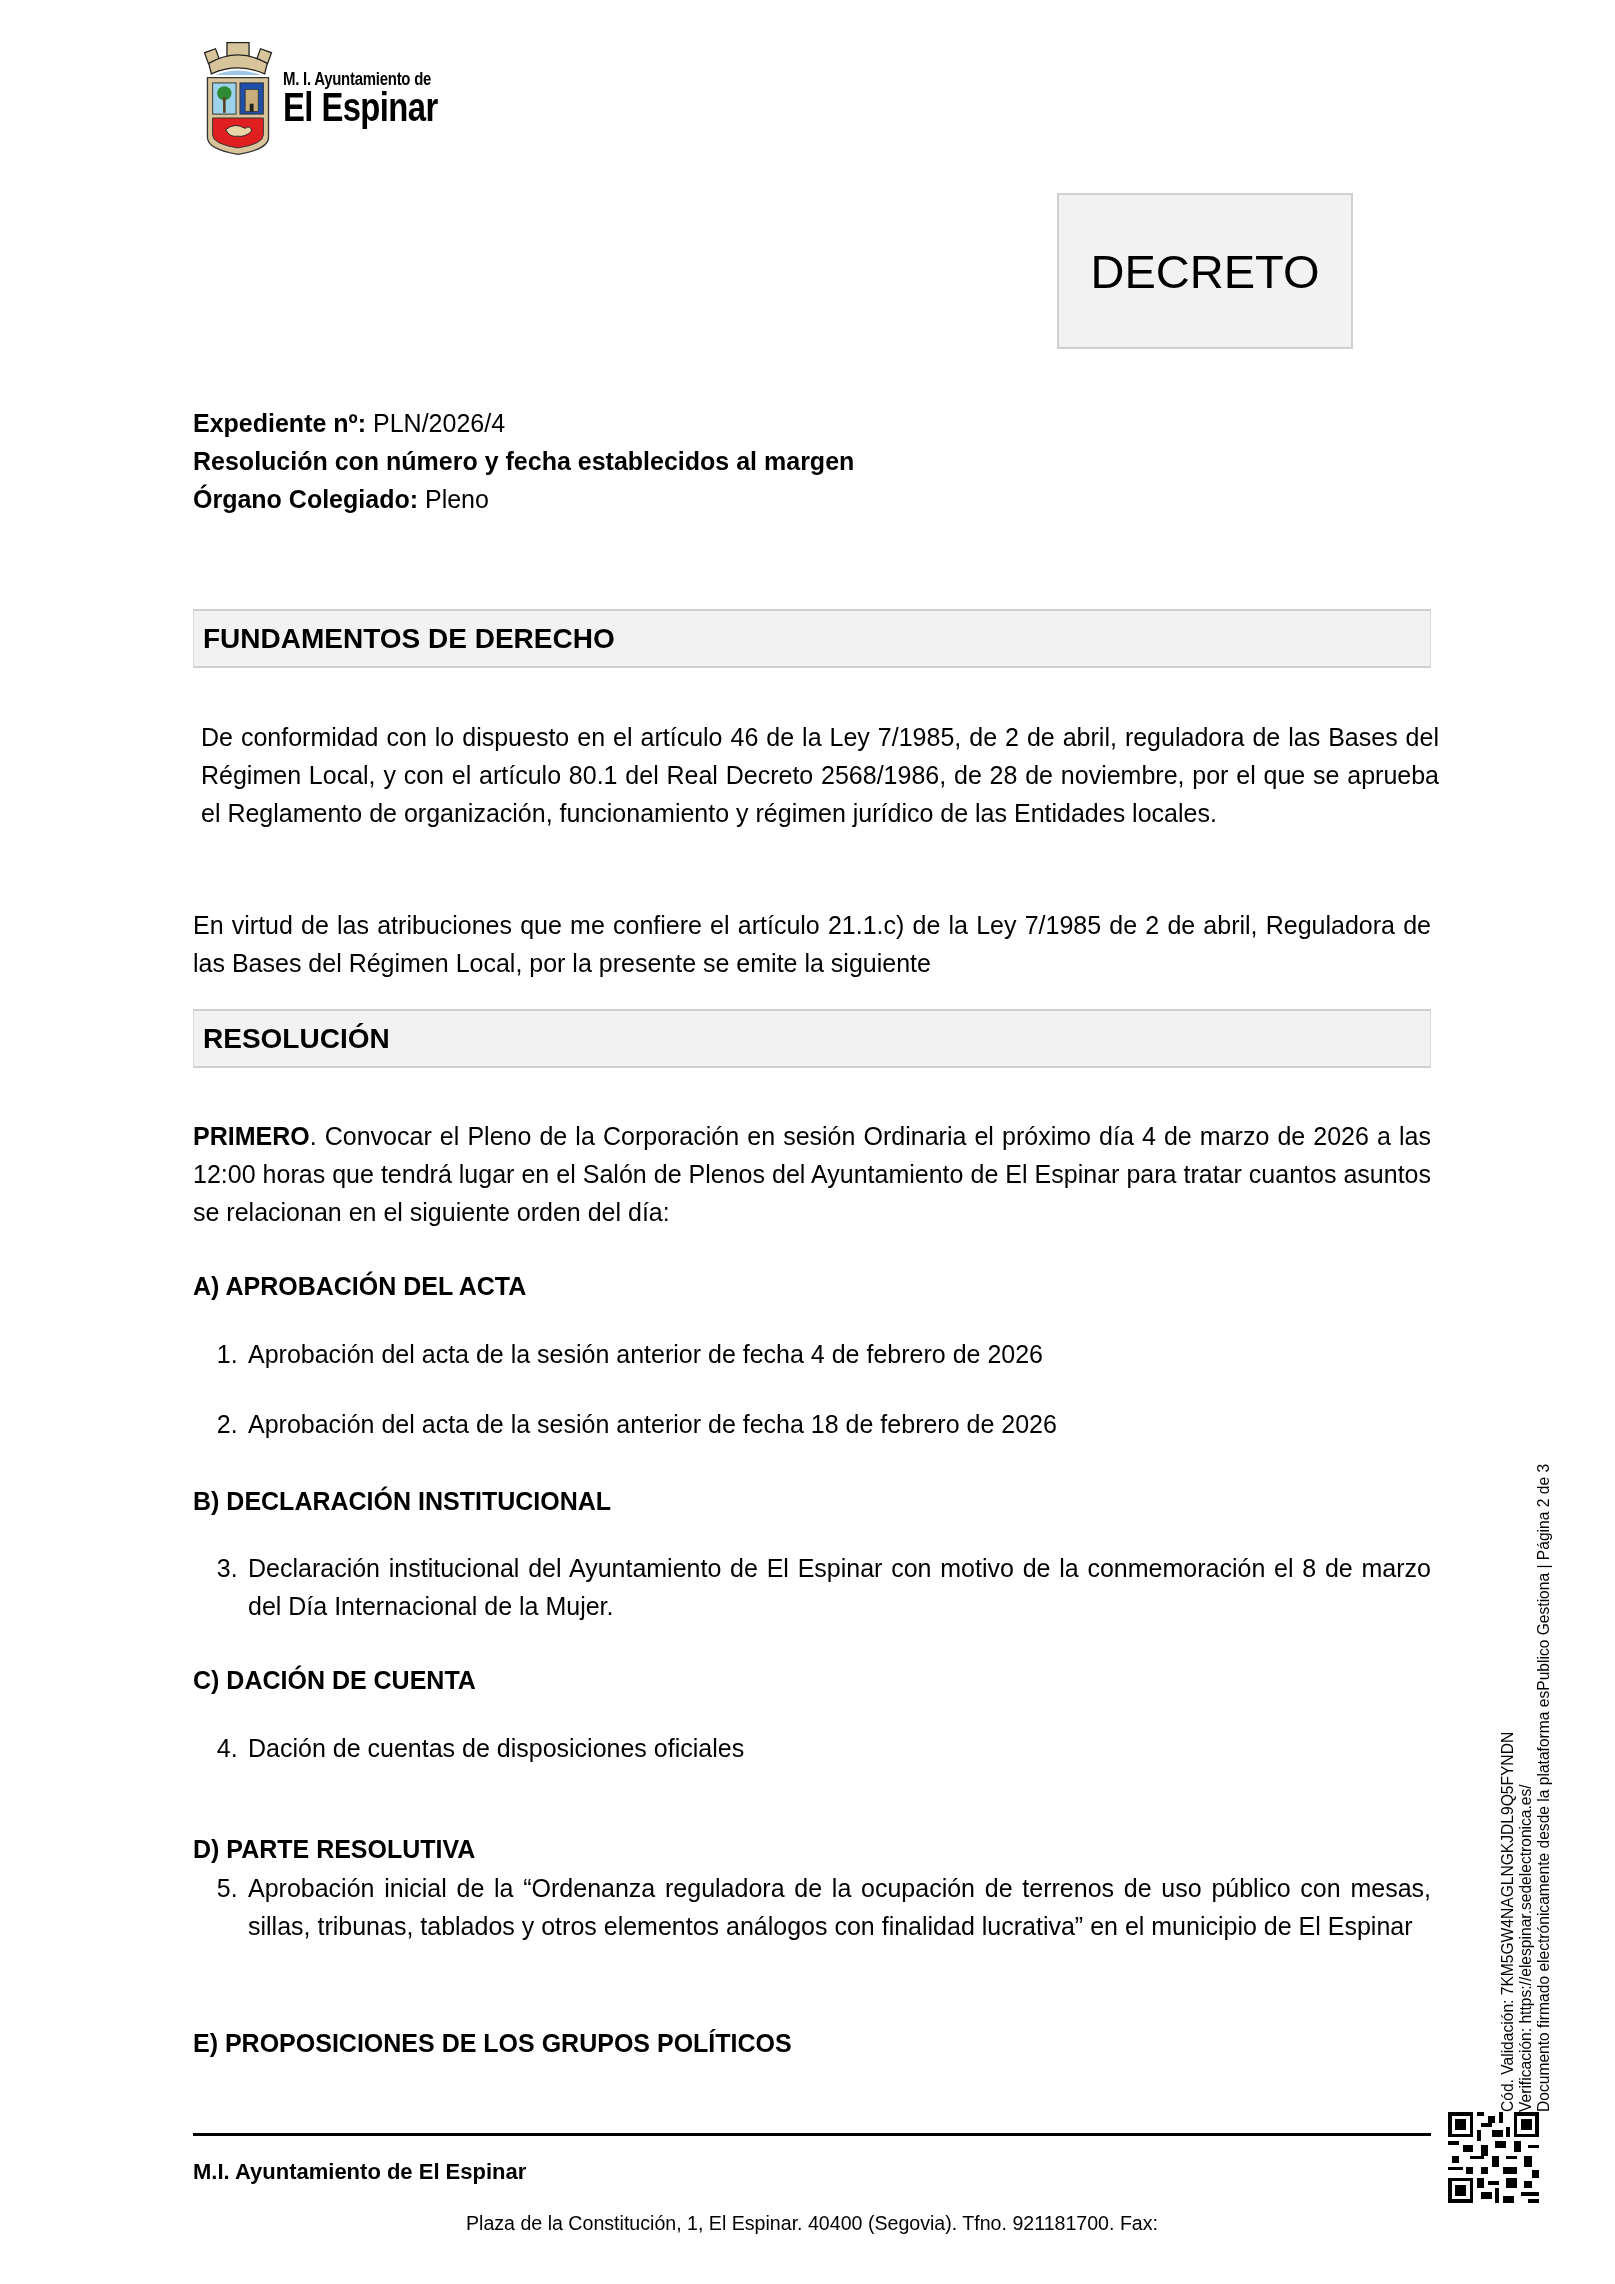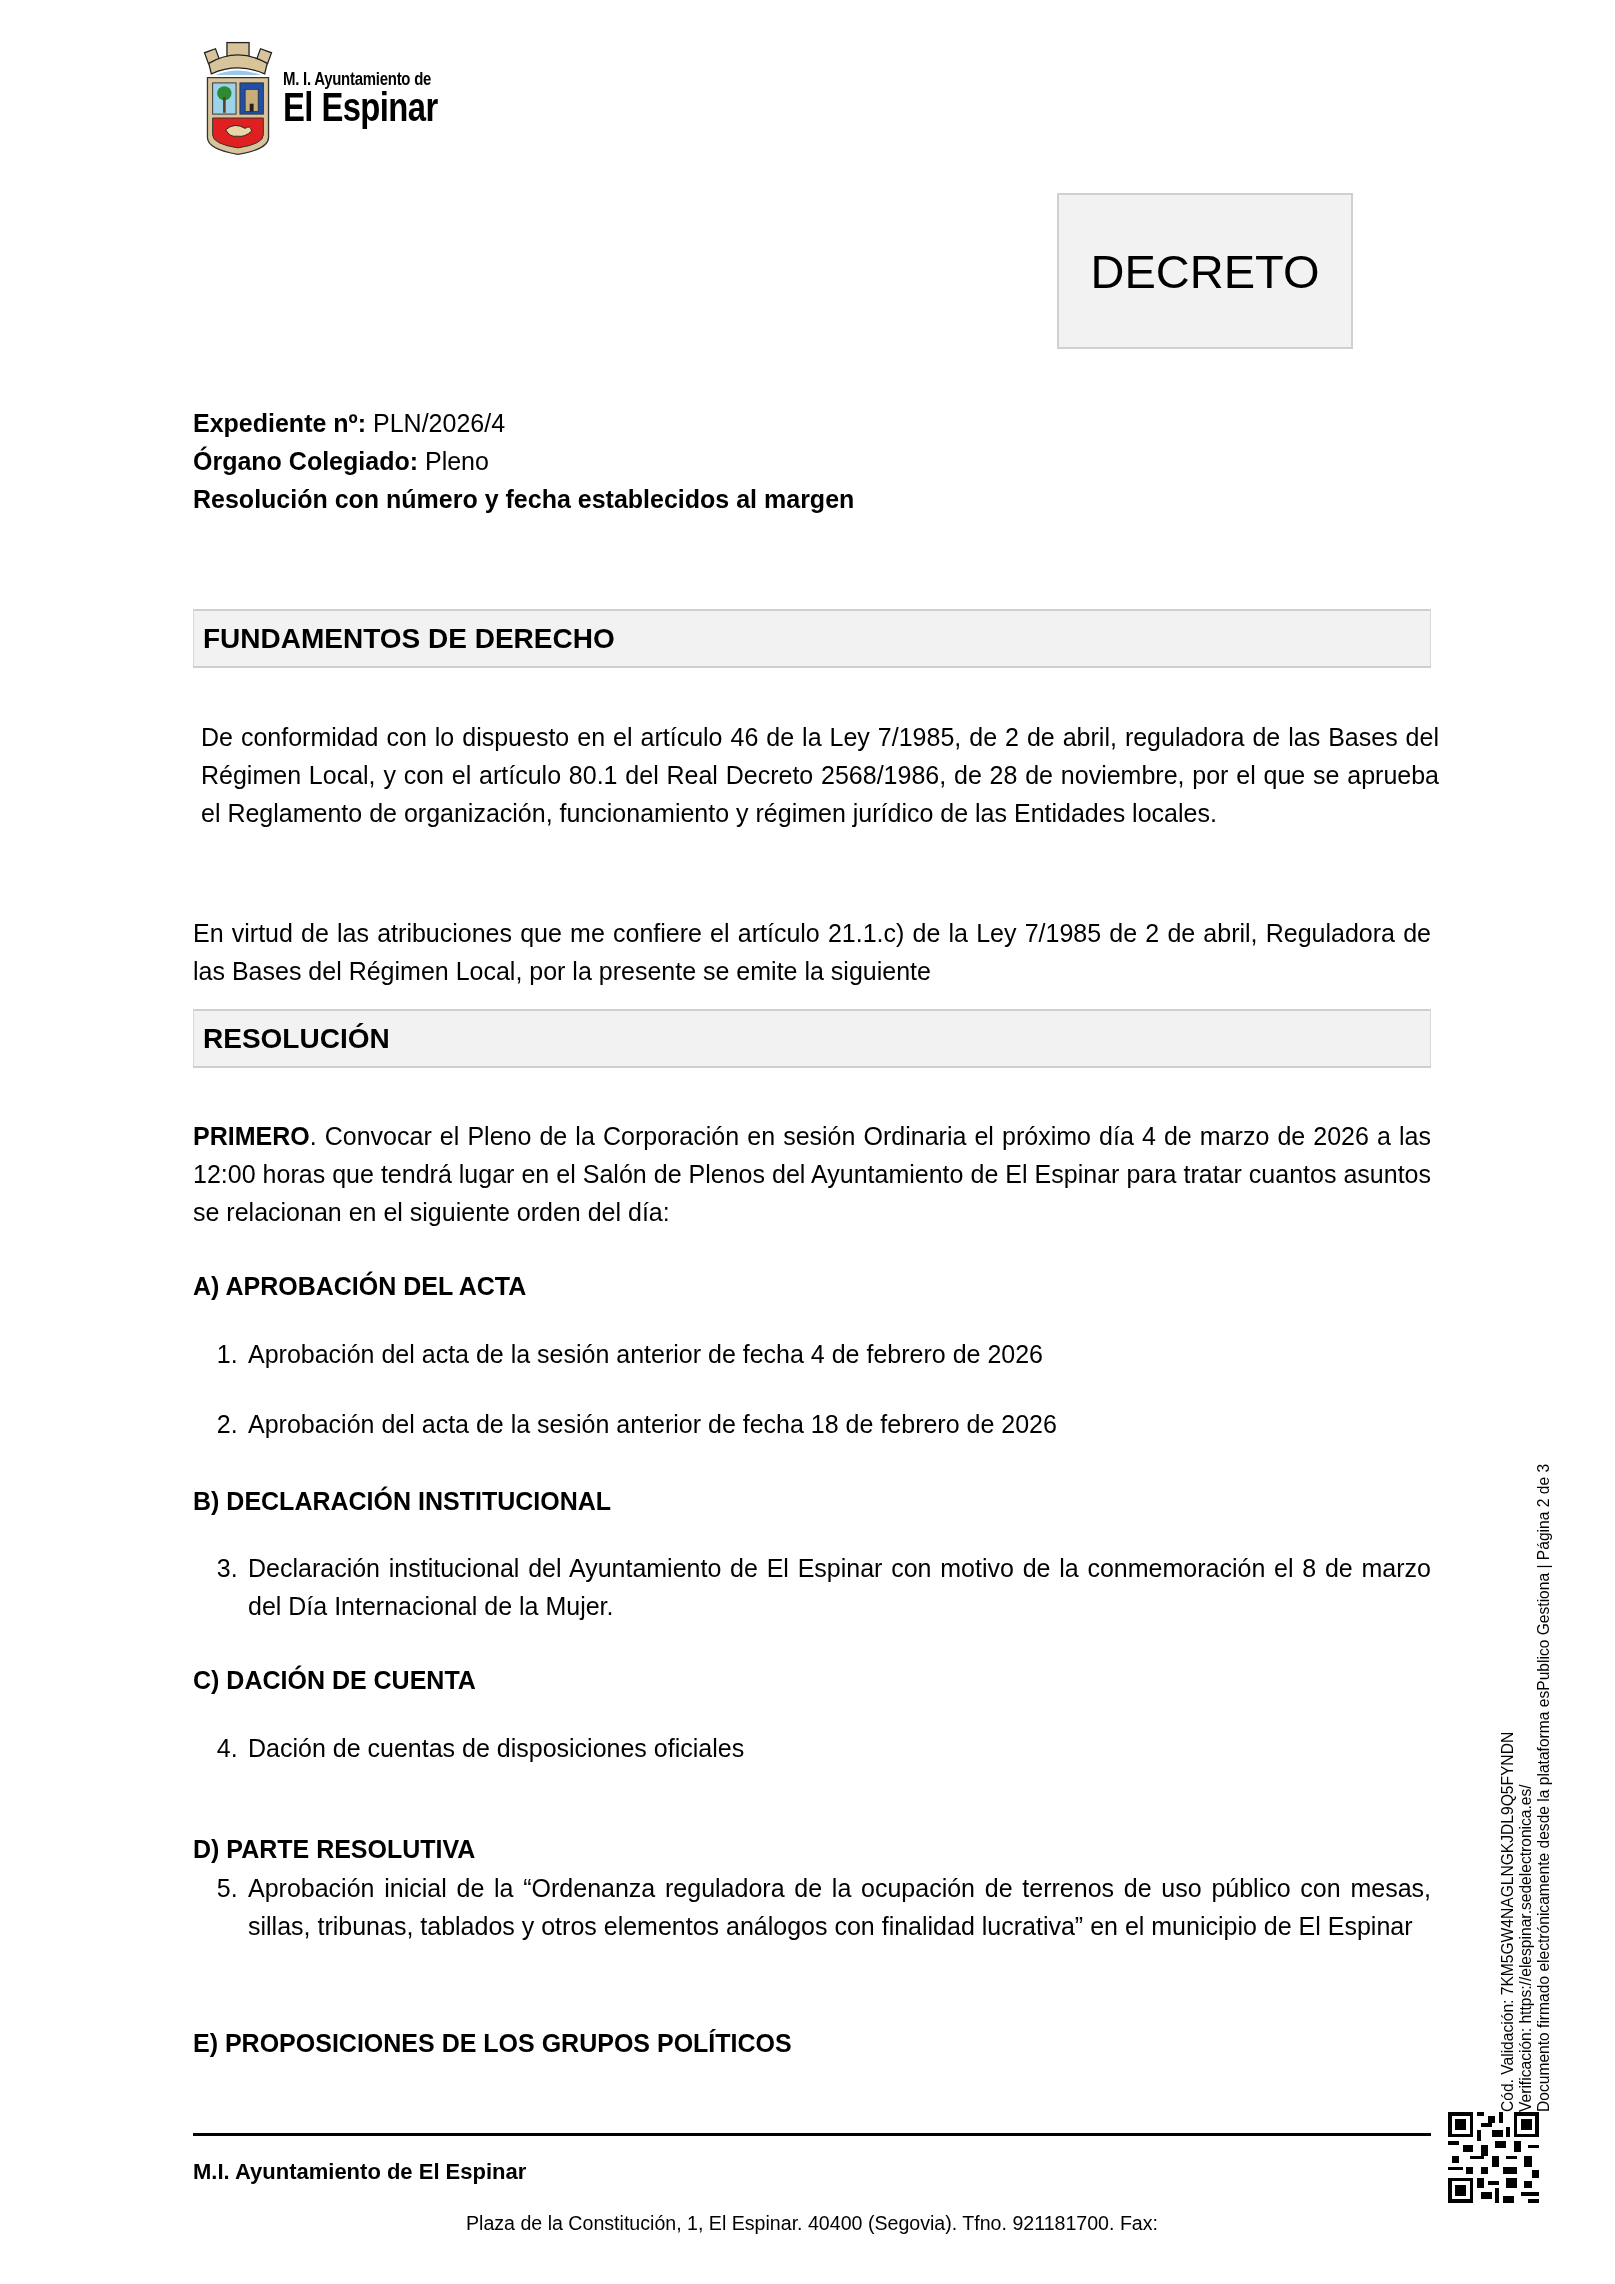--- a/index.html
+++ b/index.html
@@ -76,33 +76,33 @@
 <div class="decreto-box">
   <span>DECRETO</span>
 </div>
 
 <div class="meta">
   <div>
     <b>Expediente nº:</b>
     <span>PLN/2026/4</span>
   </div>
   <div>
+    <b>Resolución con número y fecha establecidos al margen</b>
+  </div>
+  <div>
     <b>Órgano Colegiado:</b>
     <span>Pleno</span>
-  </div>
-  <div>
-    <b>Resolución con número y fecha establecidos al margen</b>
   </div>
 </div>
 
 <div class="section-box" style="top:609px;">
   <span>FUNDAMENTOS DE DERECHO</span>
 </div>
 <div class="para" style="top:718px;margin-left:8px;">De conformidad con lo dispuesto en el artículo 46 de la Ley 7/1985, de 2 de abril, reguladora de las Bases del Régimen Local, y con el artículo 80.1 del Real Decreto 2568/1986, de 28 de noviembre, por el que se aprueba el Reglamento de organización, funcionamiento y régimen jurídico de las Entidades locales.</div>
-<div class="para" style="top:906px;margin-top:8px;">En virtud de las atribuciones que me confiere el artículo 21.1.c) de la Ley 7/1985 de 2 de abril, Reguladora de las Bases del Régimen Local, por la presente se emite la siguiente</div>
+<div class="para" style="top:906px;">En virtud de las atribuciones que me confiere el artículo 21.1.c) de la Ley 7/1985 de 2 de abril, Reguladora de las Bases del Régimen Local, por la presente se emite la siguiente</div>
 
 <div class="section-box" style="top:1009px;">
   <span>RESOLUCIÓN</span>
 </div>
 <div class="para" style="top:1117px;"><b>PRIMERO</b><span>. Convocar el Pleno de la Corporación en sesión Ordinaria el próximo día 4 de marzo de 2026 a las 12:00 horas que tendrá lugar en el Salón de Plenos del Ayuntamiento de El Espinar para tratar cuantos asuntos se relacionan en el siguiente orden del día:</span></div>
 
 <div class="heading" style="top:1272px;">A) APROBACIÓN DEL ACTA</div>
 <div class="item" style="top:1335px;">
   <span class="num">1.</span>
   <span class="txt">Aprobación del acta de la sesión anterior de fecha 4 de febrero de 2026</span>

